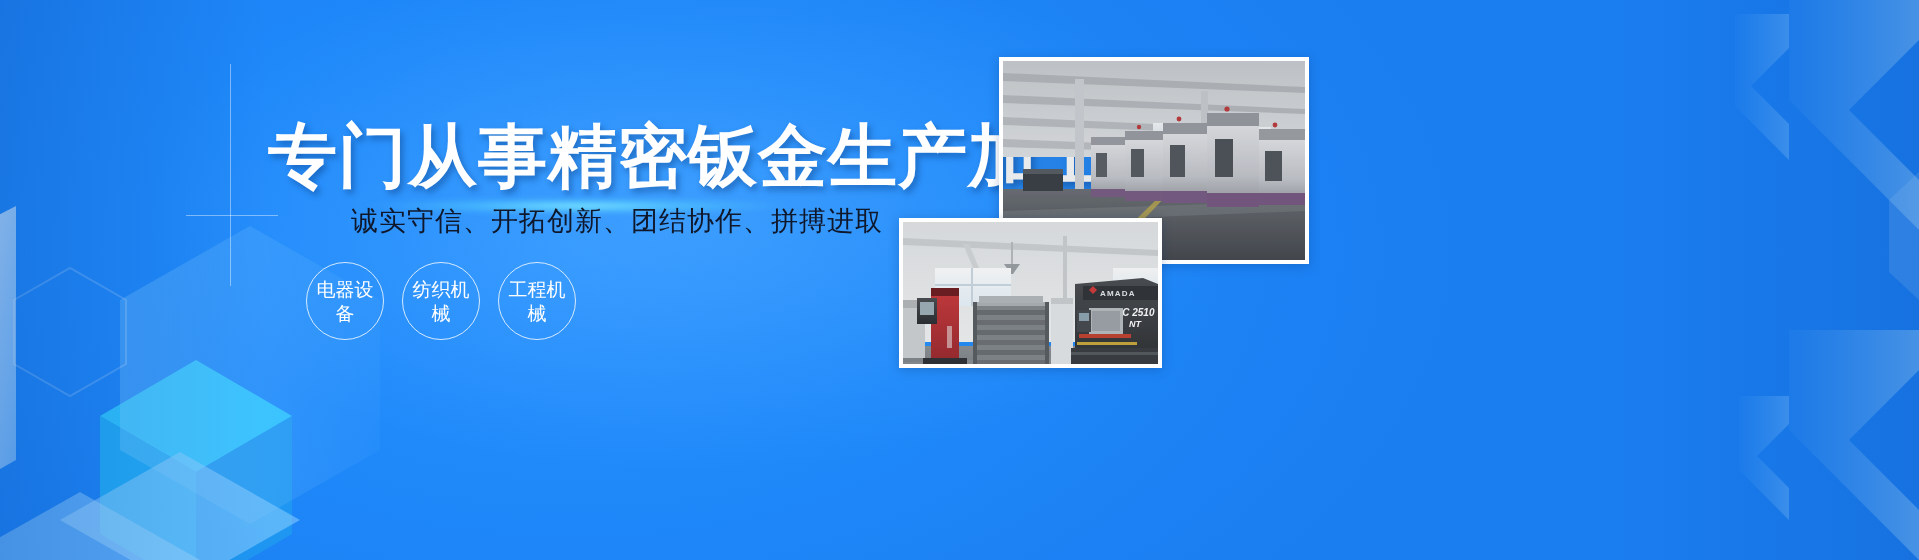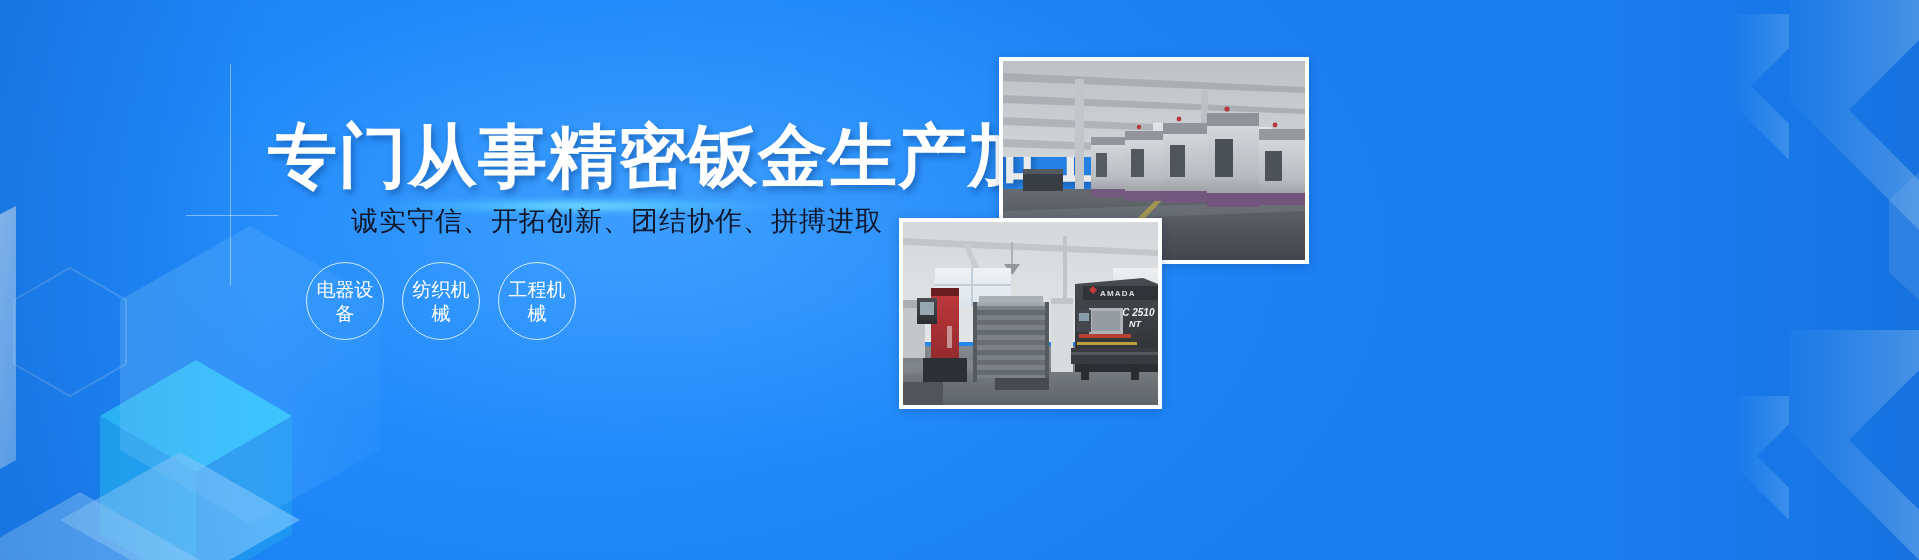--- a/index.html
+++ b/index.html
@@ -99,21 +99,21 @@
   }
 
   
   .photo {
     position: absolute;
     border: 4px solid #ffffff;
     overflow: hidden;
     box-shadow: 0 2px 10px rgba(5,40,100,0.25);
   }
   #photo-cnc { left: 999px; top: 57px; width: 310px; height: 207px; }
-  #photo-laser { left: 899px; top: 218px; width: 263px; height: 191px; }
+  #photo-laser { left: 899px; top: 218px; width: 263px; height: 150px; }
   .photo-inner { position: relative; width: 100%; height: 100%; overflow: hidden; }
 </style>
 </head>
 <body>
 
 <div id="banner">
 
   <div class="bg-base"></div>
   <div class="bg-sheen"></div>
 

